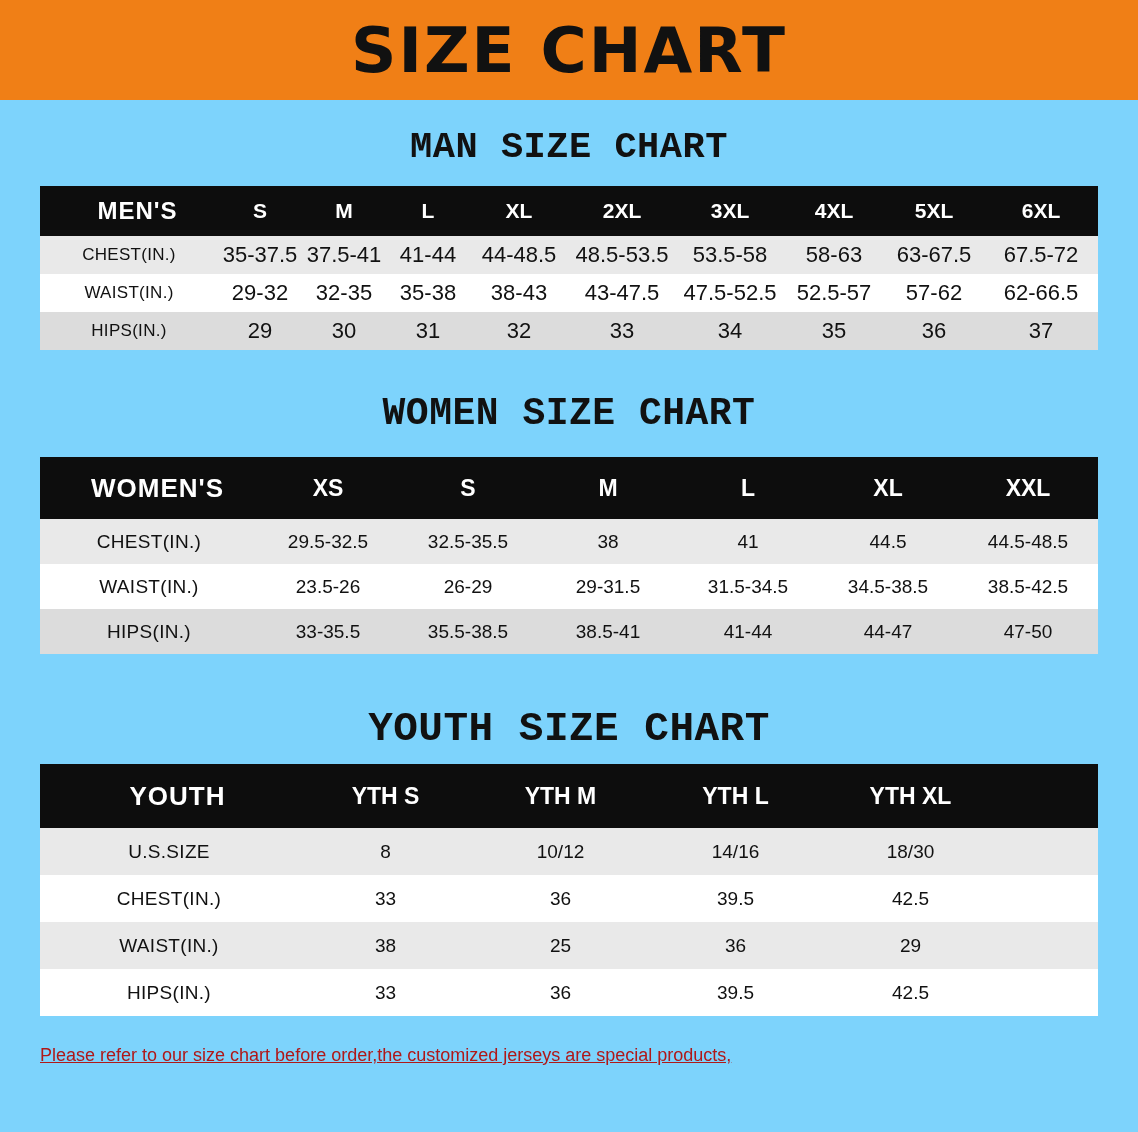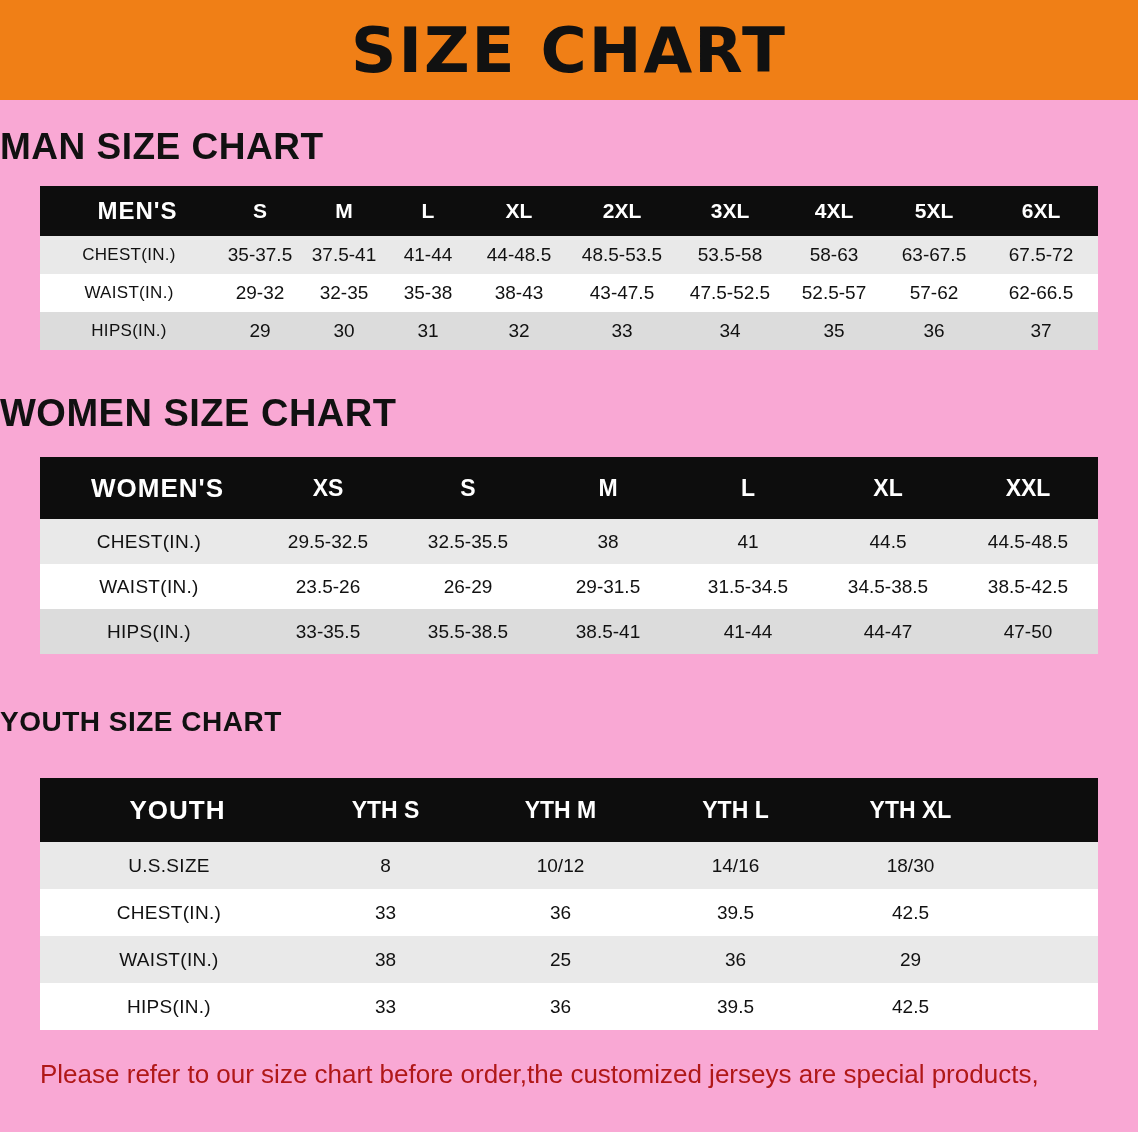--- a/index.html
+++ b/index.html
@@ -11,21 +11,21 @@
     height: 1132px;
     background: #ffffff;
     font-family: "Liberation Sans", sans-serif;
     color: #111111;
     overflow: hidden;
   }
   .page {
     position: relative;
     width: 1138px;
     height: 1132px;
-    background: #f9a8d4;
+    background: #7dd3fc;
   }
 
   
   .banner {
     height: 100px;
     background: #f07f16;
     display: flex;
     align-items: center;
     justify-content: center;
   }
@@ -33,29 +33,30 @@
     font-family: "DejaVu Sans", sans-serif;
     font-weight: 700;
     font-size: 63px;
     letter-spacing: 2px;
     color: #111111;
     line-height: 1;
   }
 
   
   .section-title {
-    font-family: Liberation Sans, sans-serif;
+    text-align: center;
+    font-family: Liberation Mono, monospace;
     font-weight: 700;
     font-size: 37px;
     color: #111111;
     letter-spacing: 0.5px;
   }
   .section-title.men   { margin-top: 26px; margin-bottom: 18px; }
   .section-title.women { margin-top: 42px; margin-bottom: 22px; font-size: 38px; }
-  .section-title.youth { margin-top: 52px; margin-bottom: 40px; font-size: 28px; }
+  .section-title.youth { margin-top: 52px; margin-bottom: 12px; font-size: 41px; }
 
   
   .table-wrap {
     margin: 0 40px;
   }
   table.size-table {
     width: 1058px;
     border-collapse: collapse;
     table-layout: fixed;
   }
@@ -80,43 +81,44 @@
     font-weight: 400;
     letter-spacing: 0.3px;
   }
   .row-light { background: #e9e9e9; }
   .row-dark  { background: #dcdcdc; }
   .row-white { background: #ffffff; }
 
   
   .men-table thead th { height: 48px; font-size: 21px; }
   .men-table thead th.hdr-label { font-size: 24px; }
-  .men-table td { height: 36px; font-size: 19px; }
+  .men-table td { height: 36px; font-size: 22px; }
   .men-table td.row-label { font-size: 17px; }
 
   
   .women-table thead th { height: 60px; font-size: 23px; }
   .women-table thead th.hdr-label { font-size: 26px; }
   .women-table td { height: 43px; font-size: 19px; }
   .women-table td.row-label { font-size: 19px; }
 
   
   .youth-table thead th { height: 62px; font-size: 23px; }
   .youth-table thead th.hdr-label { font-size: 26px; }
   .youth-table td { height: 45px; font-size: 19px; }
   .youth-table td.row-label { font-size: 19px; margin-left: 40px; }
 
   
   .note {
     margin: 26px 40px 0 40px;
     color: #b01818;
     font-family: "Liberation Sans", sans-serif;
-    font-size: 26px;
+    font-size: 18px;
     line-height: 1.45;
     text-align: left;
+    text-decoration: underline;
   }
 </style>
 </head>
 <body>
 
 <div class="page">
 
   <div class="banner">
     <div class="banner-title">SIZE CHART</div>
   </div>

